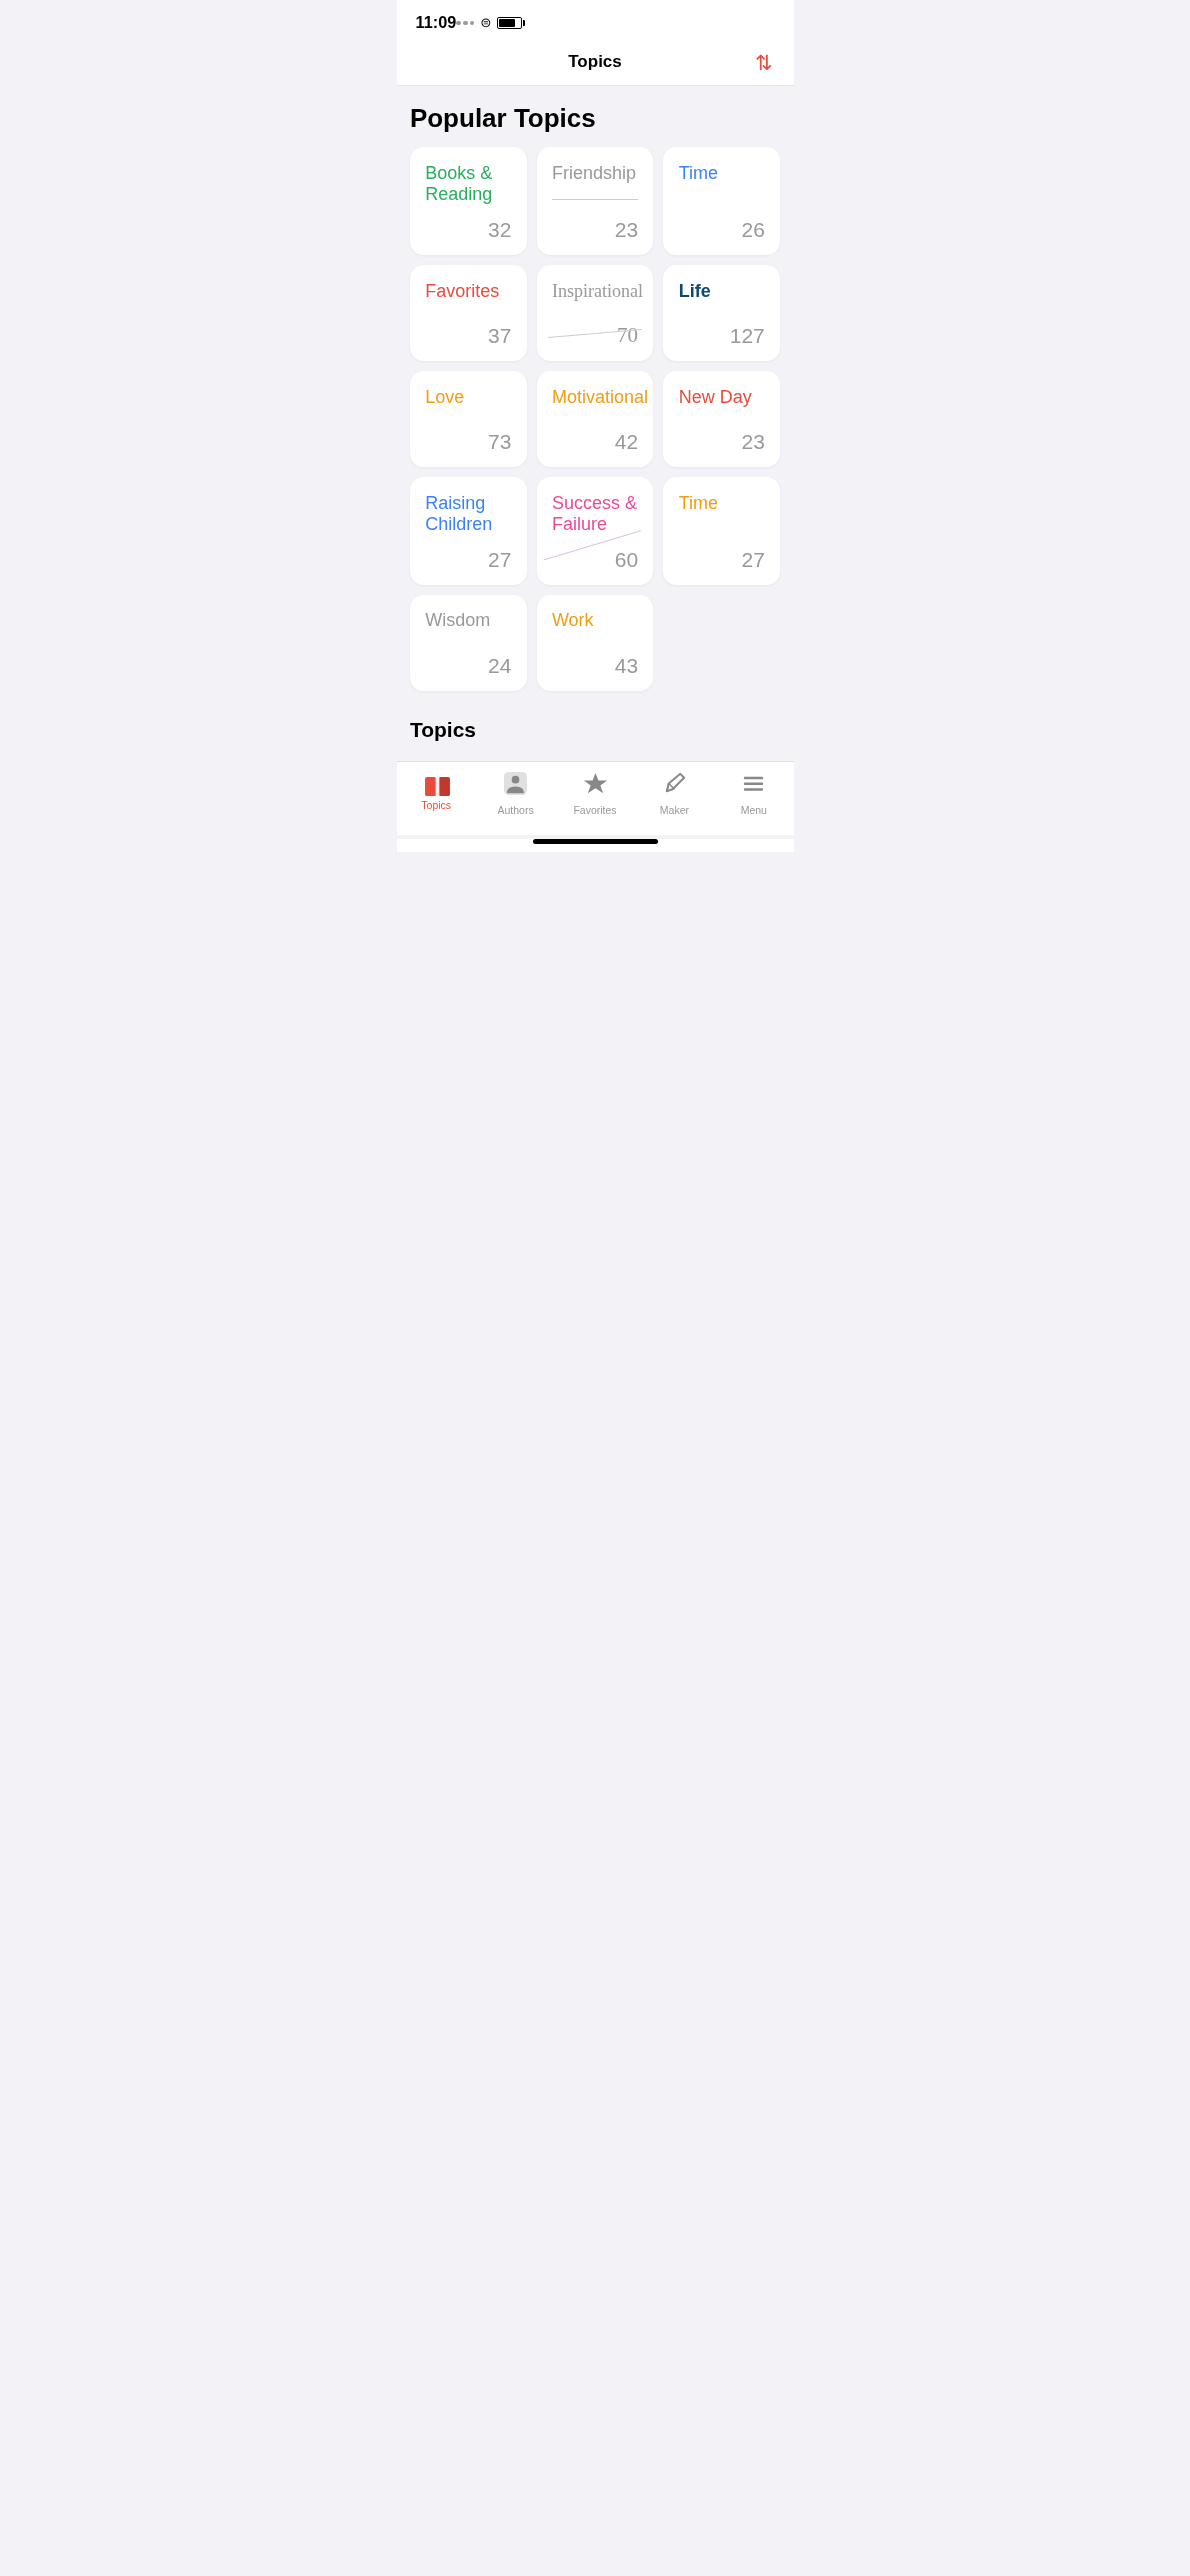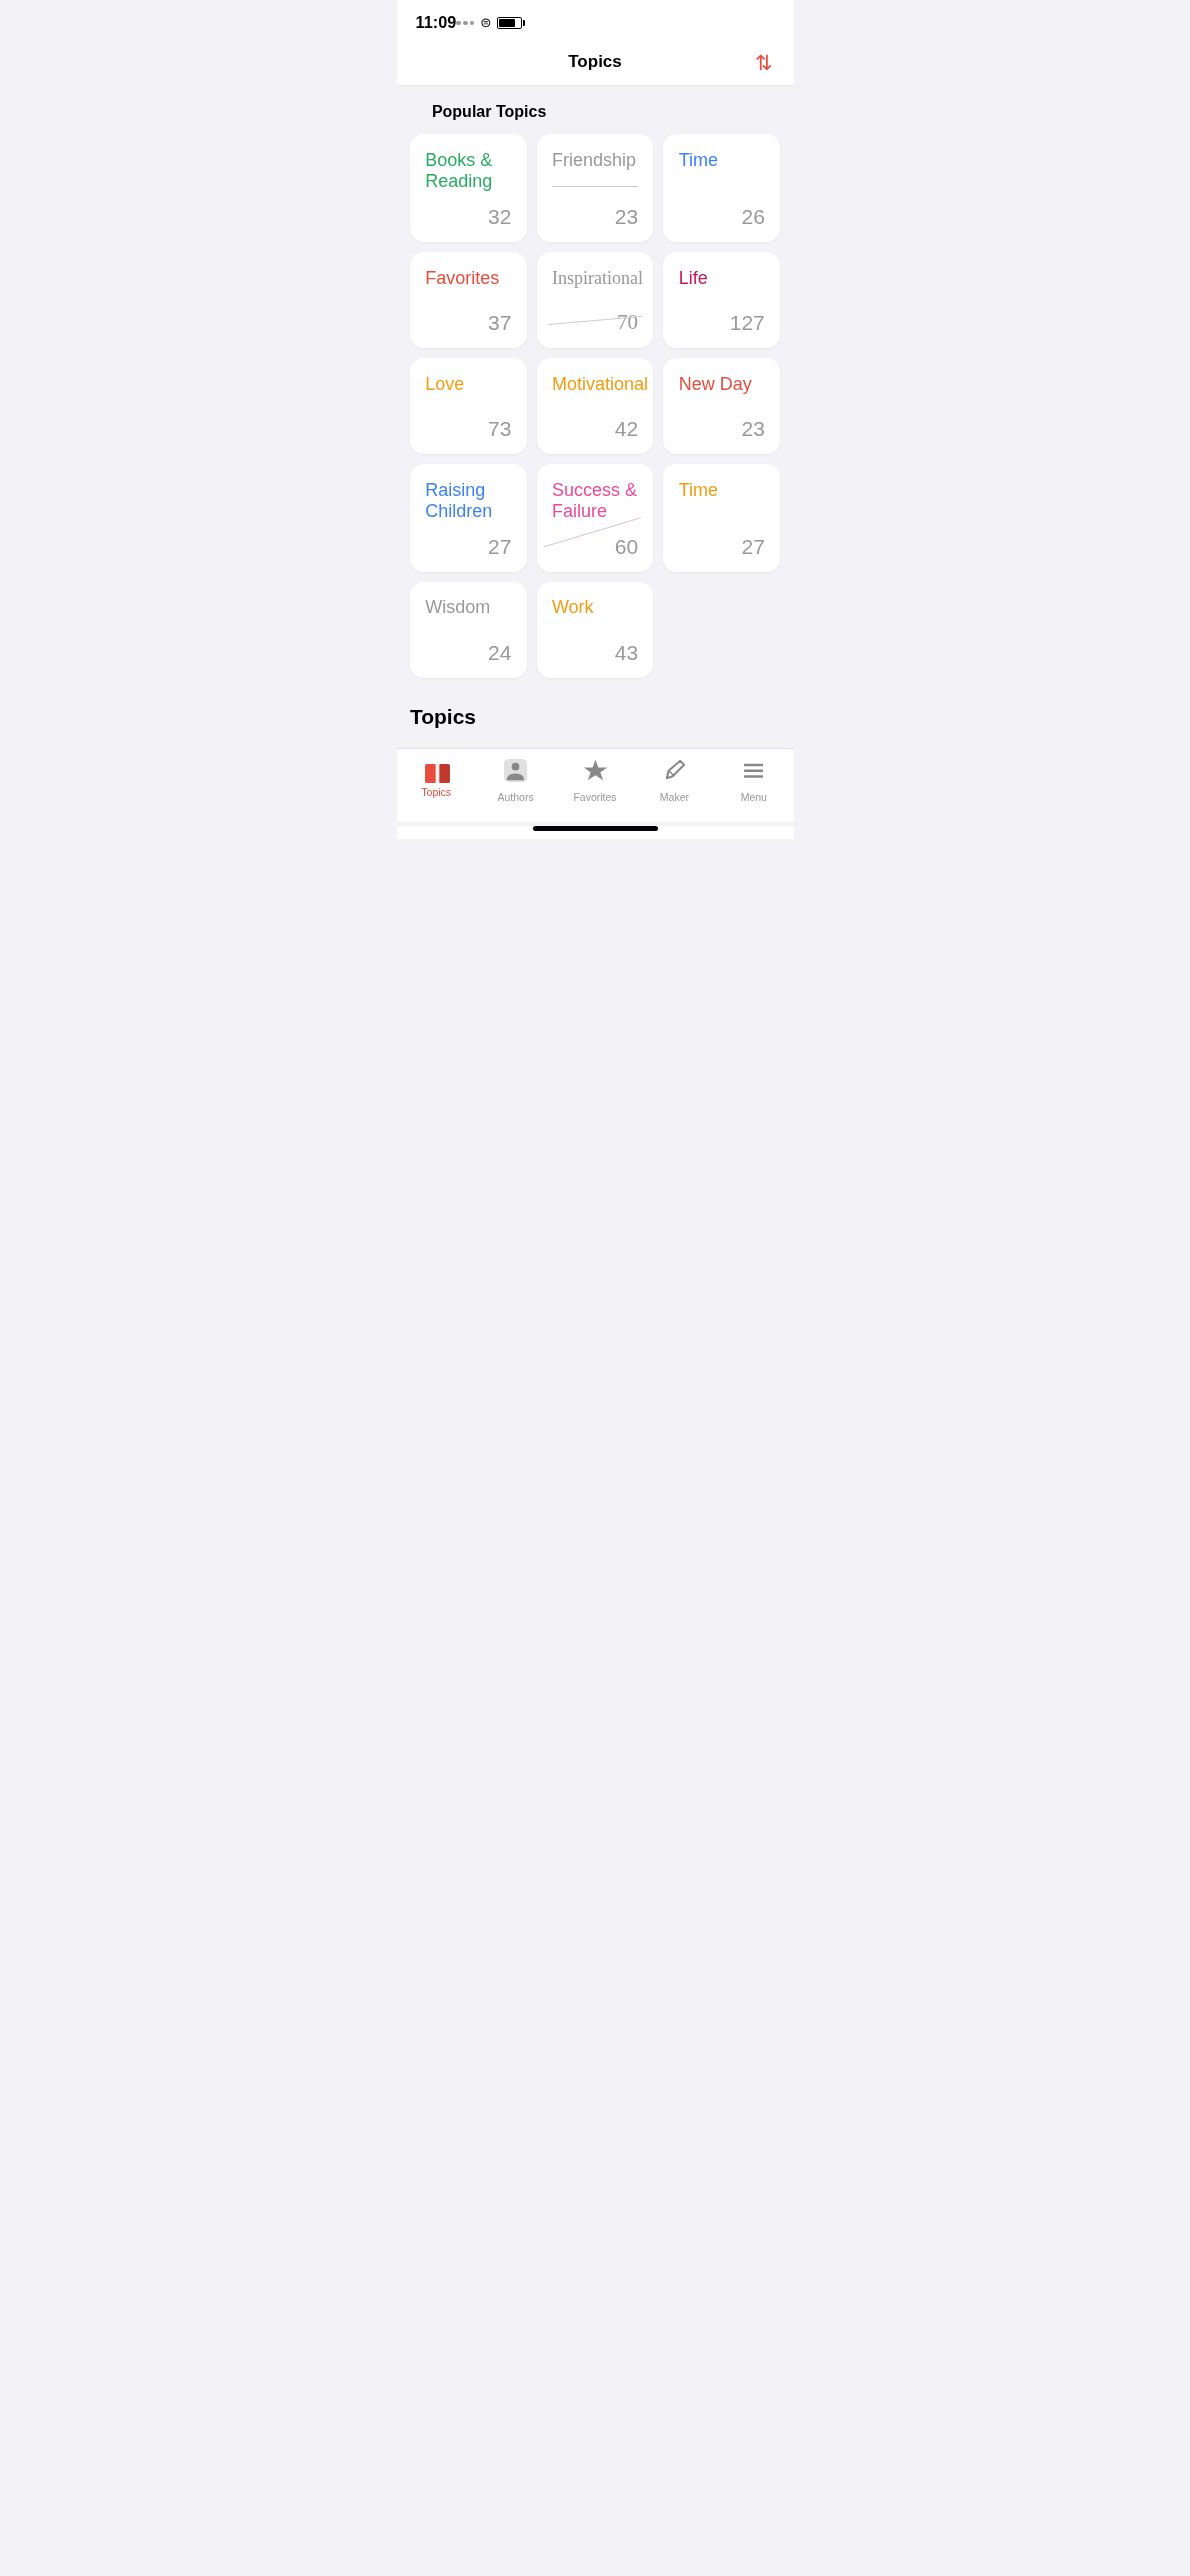--- a/index.html
+++ b/index.html
@@ -121,25 +121,24 @@
       line-height: 1;
     }
 
     
     .main-content {
       padding: 17px 13.4px 9.6px;
       background: #f2f2f7;
     }
 
     .section-title {
-      font-size: 16px;
+      font-size: 26px;
       font-weight: 700;
       color: #000;
       margin-bottom: 13.4px;
-      margin-left: 22px;
     }
 
     
     .topics-grid {
       display: grid;
       grid-template-columns: 1fr 1fr 1fr;
       gap: 10px;
     }
 
     .topic-card {
@@ -168,21 +167,21 @@
       text-align: right;
       margin-top: 12px;
     }
 
     
     .color-green { color: #27ae60; }
     .color-gray { color: #999; }
     .color-blue { color: #3b82f6; }
     .color-red { color: #e74c3c; }
     .color-purple { color: #ec4899; }
-    .color-pink { color: #be185d; }
+    .color-pink { color: #0c4a6e; font-weight: bold; }
     .color-orange { color: #f39c12; }
 
     
     .bottom-section {
       padding: 17px 13.4px 9.6px;
       background: #f2f2f7;
     }
 
     .bottom-section-title {
       font-size: 21px;

